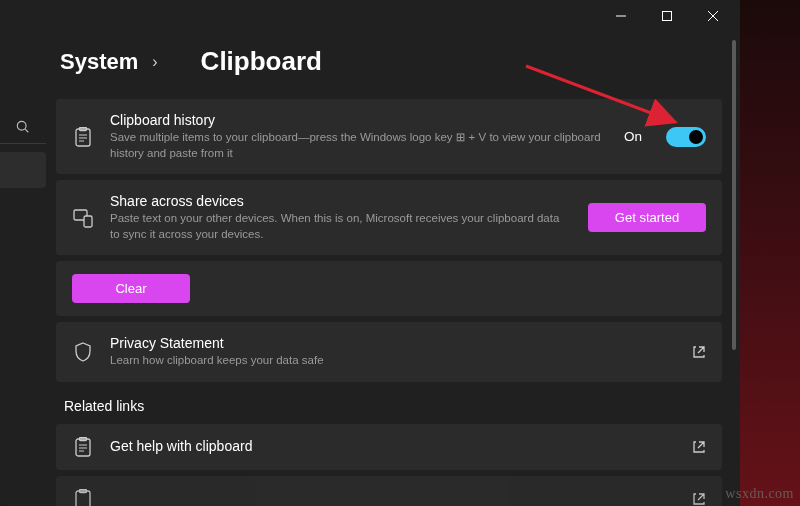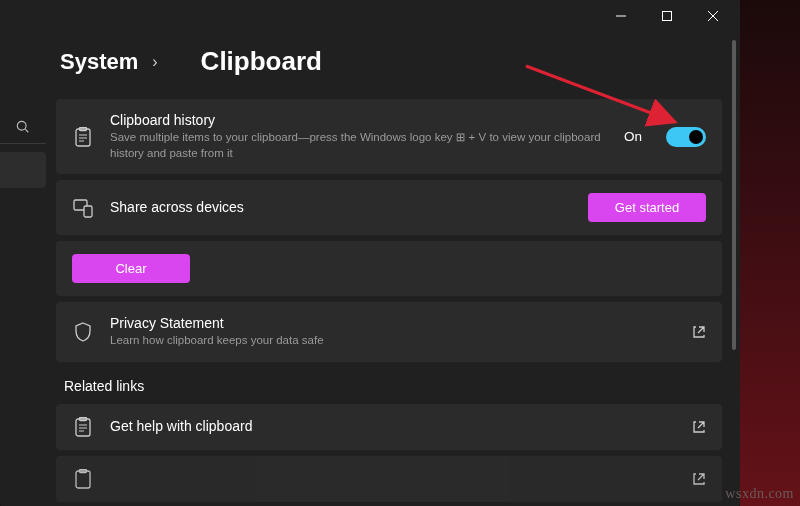--- a/index.html
+++ b/index.html
@@ -241,20 +241,21 @@
 
     <div class="card">
       <div class="icon-slot">
         <svg width="20" height="20" viewBox="0 0 20 20">
           <rect x="1" y="2" width="13" height="10" rx="1.5" fill="none" stroke="#ccc" stroke-width="1.3"></rect>
           <rect x="11" y="8" width="8" height="11" rx="1.5" fill="#2b2b2b" stroke="#ccc" stroke-width="1.3"></rect>
         </svg>
       </div>
       <div class="text-slot">
         <div class="title">Share across devices</div>
+        <div class="desc">Paste text on your other devices. When this is on, Microsoft receives your clipboard data to sync it across your devices.</div>
       </div>
       <div class="action-slot">
         <button class="btn">Get started</button>
       </div>
     </div>
 
     <div class="card no-icon">
 
       <div class="action-slot">
         <button class="btn">Clear</button>

